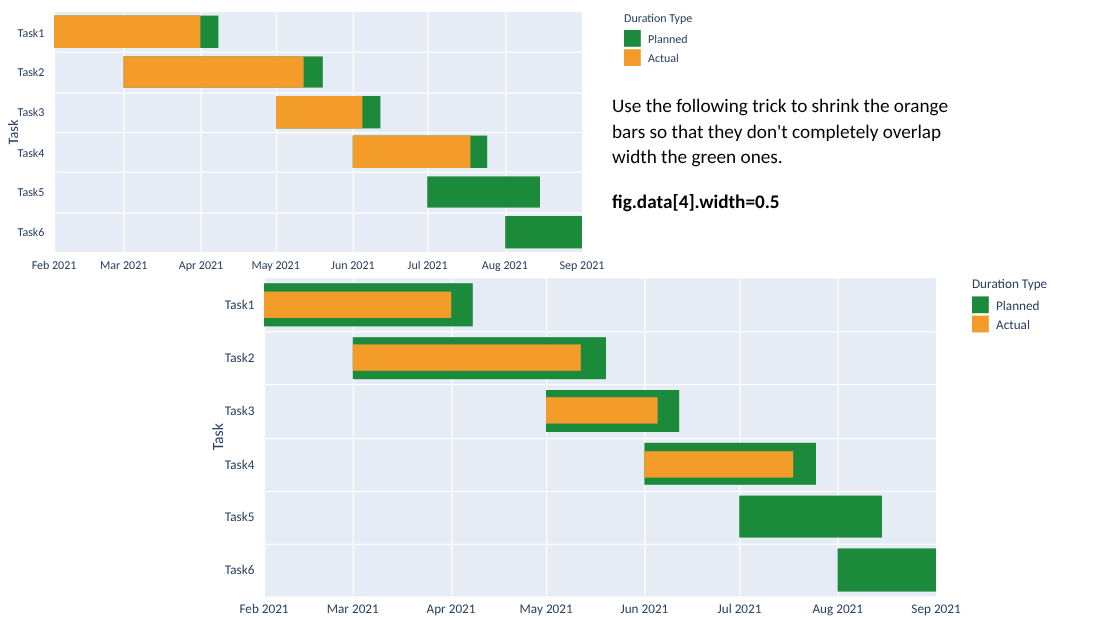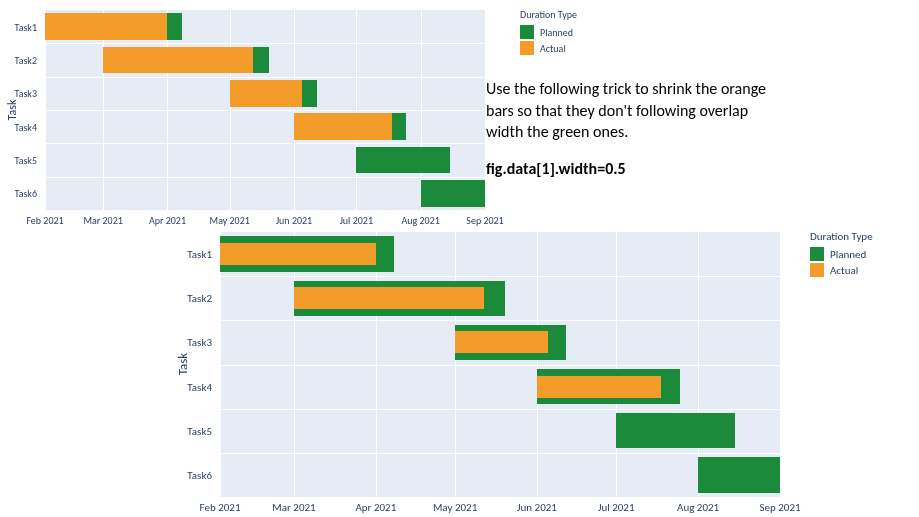--- a/index.html
+++ b/index.html
@@ -159,25 +159,25 @@
       <div class="bar planned" style="left: 229.717px; width: 87.1698px; top: 80px; height: 26.6667px;"></div>
       <div class="bar planned" style="left: 294.057px; width: 112.075px; top: 113.333px; height: 26.6667px;"></div>
       <div class="bar planned" style="left: 356.321px; width: 93.3962px; top: 146.667px; height: 26.6667px;"></div>
       <div class="bar planned" style="left: 420.66px; width: 64.3396px; top: 180px; height: 26.6667px;"></div>
       <div class="bar actual" style="left: 45px; width: 122.453px; top: 13.3333px; height: 26.6667px;"></div>
       <div class="bar actual" style="left: 103.113px; width: 149.434px; top: 46.6667px; height: 26.6667px;"></div>
       <div class="bar actual" style="left: 229.717px; width: 72.6415px; top: 80px; height: 26.6667px;"></div>
       <div class="bar actual" style="left: 294.057px; width: 97.5472px; top: 113.333px; height: 26.6667px;"></div>
     </div>
 
-  <div class="note" style="left:486px; top:78px; width:380px;">
+  <div class="note" style="left:510px; top:78px; width:380px;">
     <div class="note-line">Use the following trick to shrink the orange</div>
-    <div class="note-line">bars so that they don't following overlap</div>
+    <div class="note-line">bars so that they don't completely overlap</div>
     <div class="note-line">width the green ones.</div>
-    <div class="code-line">fig.data[1].width=0.5</div>
+    <div class="code-line">fig.data[4].width=0.5</div>
   </div>
 
   <div id="chart-bottom" class="chart" style="left:170px; top:222px; width:740px; height:295px;">
     <div class="plot-bg"></div>
     <div class="y-axis-title">Task</div>
     <div class="legend">
       <div class="legend-title">Duration Type</div>
       <div class="legend-item">
         <div class="legend-swatch planned"></div>
         <span>Planned</span>

